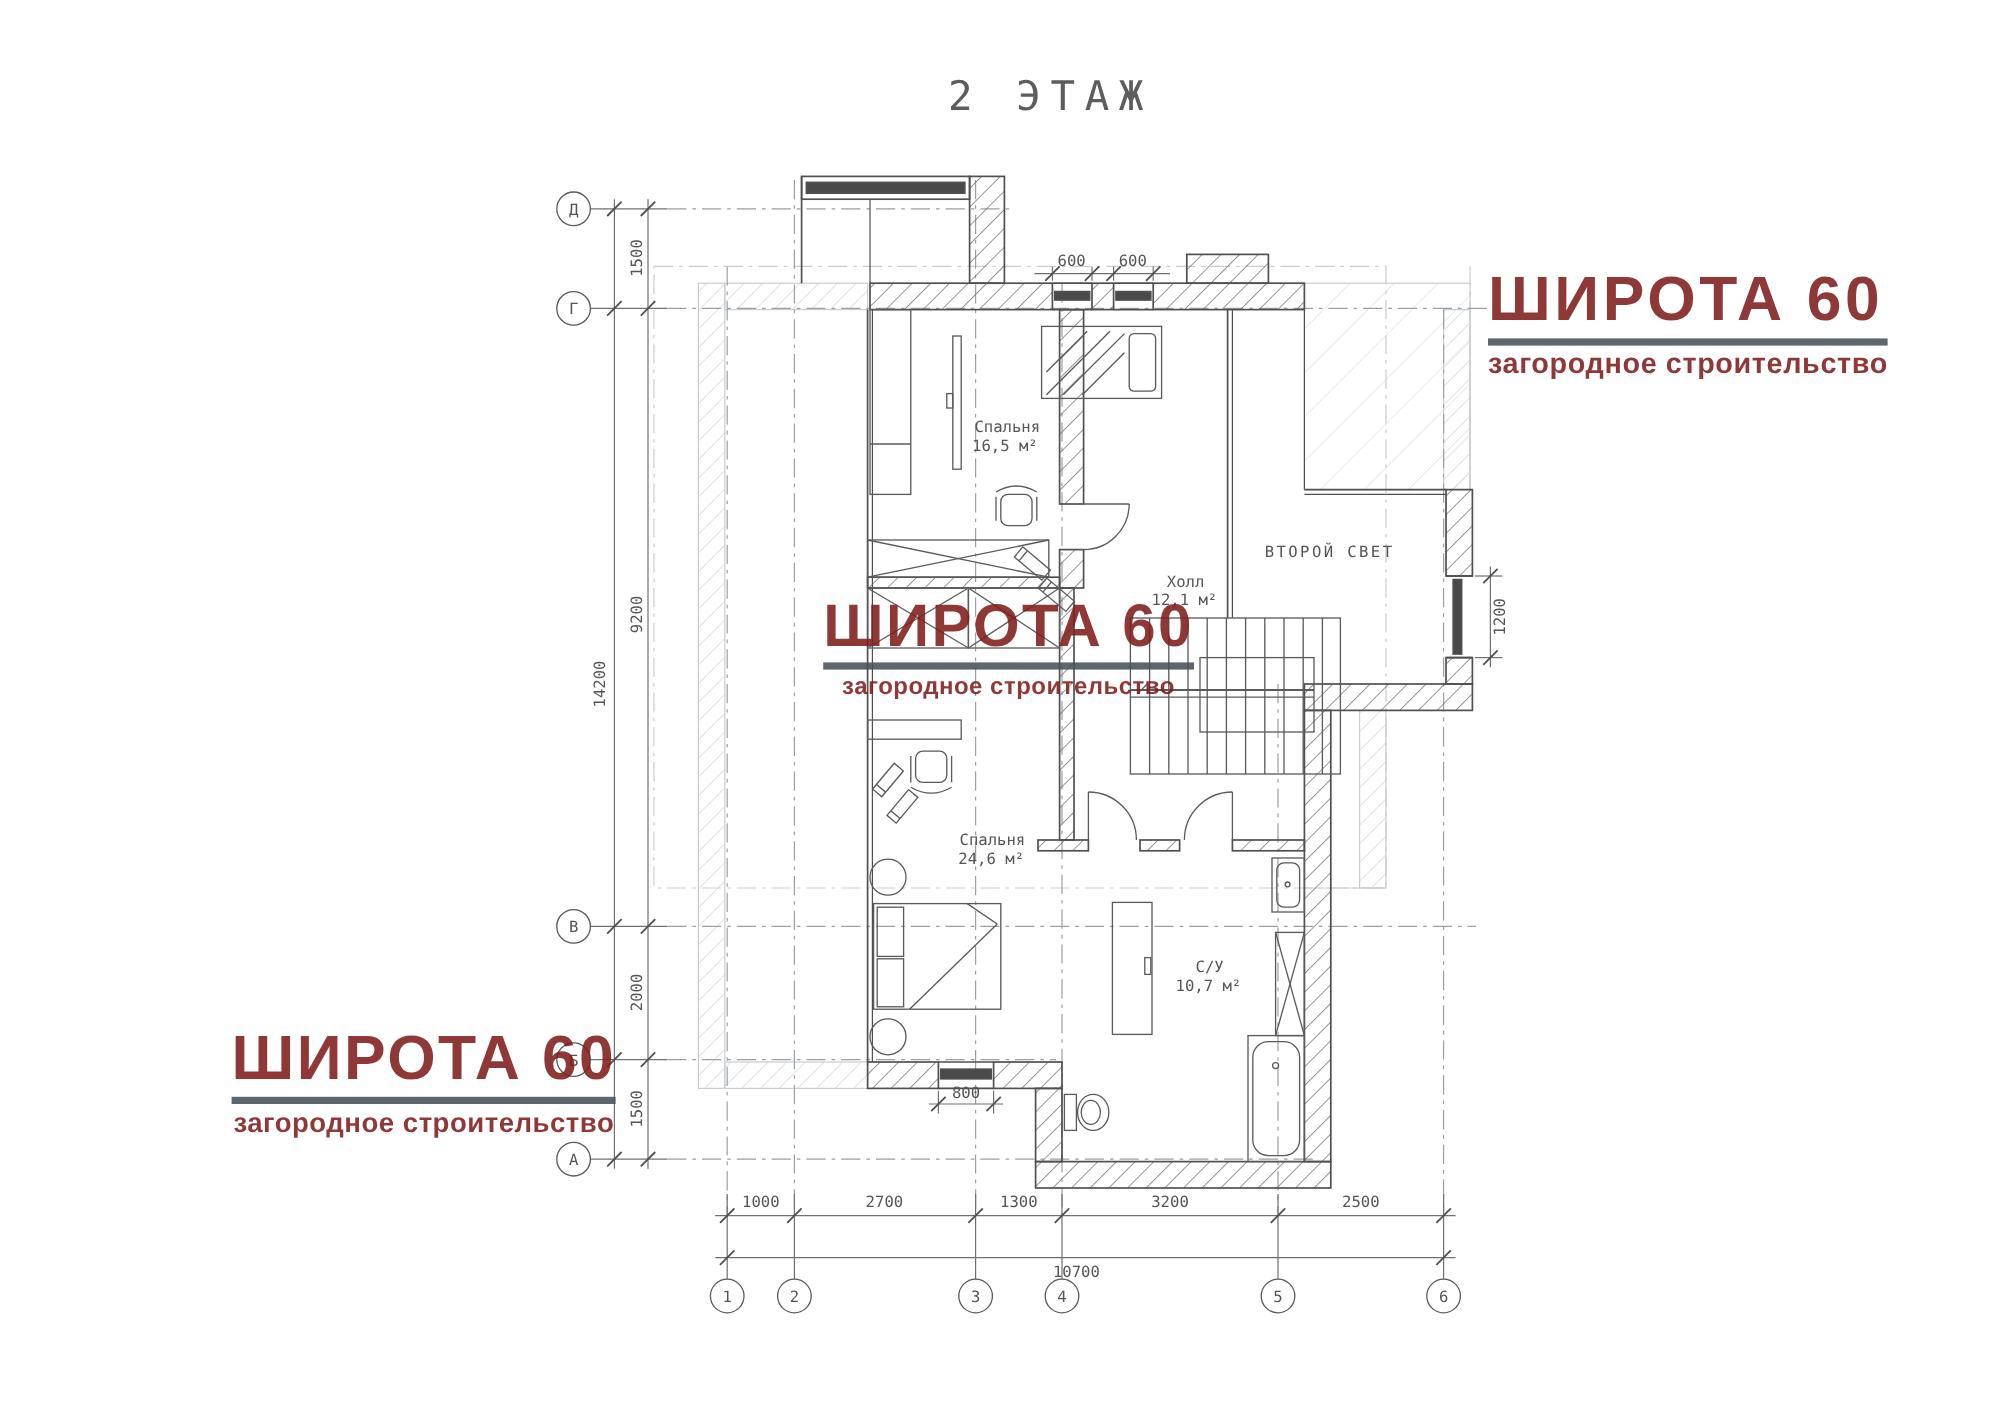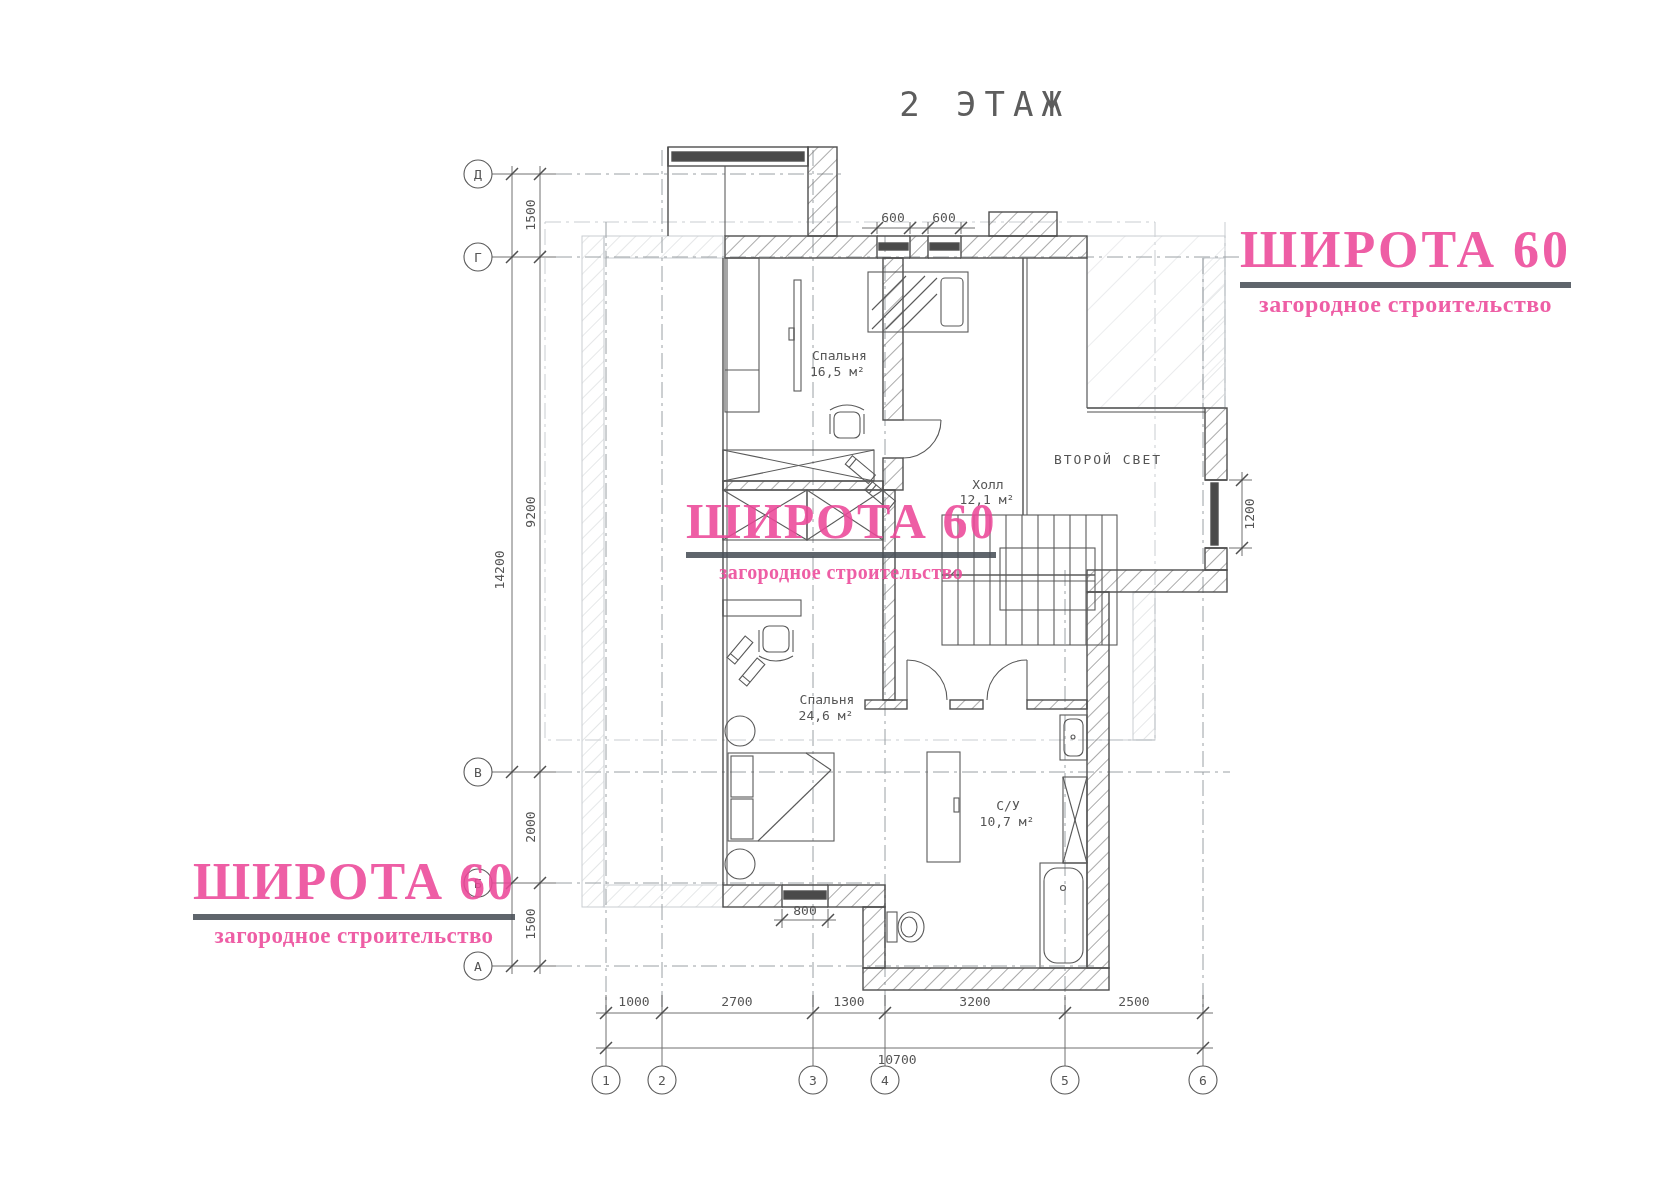--- a/index.html
+++ b/index.html
@@ -1,21 +1,21 @@
 <!DOCTYPE html>
 <html><head>
 <meta charset="utf-8">
 <style>
   html,body{margin:0;padding:0;background:#fff;}
   .canvas{position:relative;width:1680px;height:1187px;background:#fff;overflow:hidden;
           font-family:"DejaVu Sans Mono", monospace;}
   svg{position:absolute;left:0;top:0;}
-  .sheet-title{position:absolute;left:790px;top:84px;width:280px;text-align:right;
+  .sheet-title{position:absolute;left:790px;top:61px;width:280px;text-align:left;
     font-size:34px;letter-spacing:8px;color:#5d5d5d;font-family:"DejaVu Sans Mono",monospace;}
-  .wm{position:absolute;color:#ec4899;opacity:.88;font-family:Liberation Serif, serif;}
+  .wm{position:absolute;color:#7f1d1d;opacity:.88;font-family:Liberation Sans, sans-serif;}
   .wm .brand{font-weight:700;white-space:nowrap;line-height:1;}
   .wm .rule{height:0;border-bottom:6px solid #4a5058;margin:6px 0 4px 0;}
   .wm .tagline{font-weight:600;white-space:nowrap;line-height:1;text-align:center;}
   .wm-tr{left:1240px;top:224px;}
   .wm-tr .brand{font-size:52px;letter-spacing:3px;}
   .wm-tr .tagline{font-size:24px;letter-spacing:.5px;}
   .wm-c{left:686px;top:496px;}
   .wm-c .brand{font-size:50px;letter-spacing:2px;}
   .wm-c .tagline{font-size:20px;letter-spacing:.4px;}
   .wm-bl{left:193px;top:856px;}

